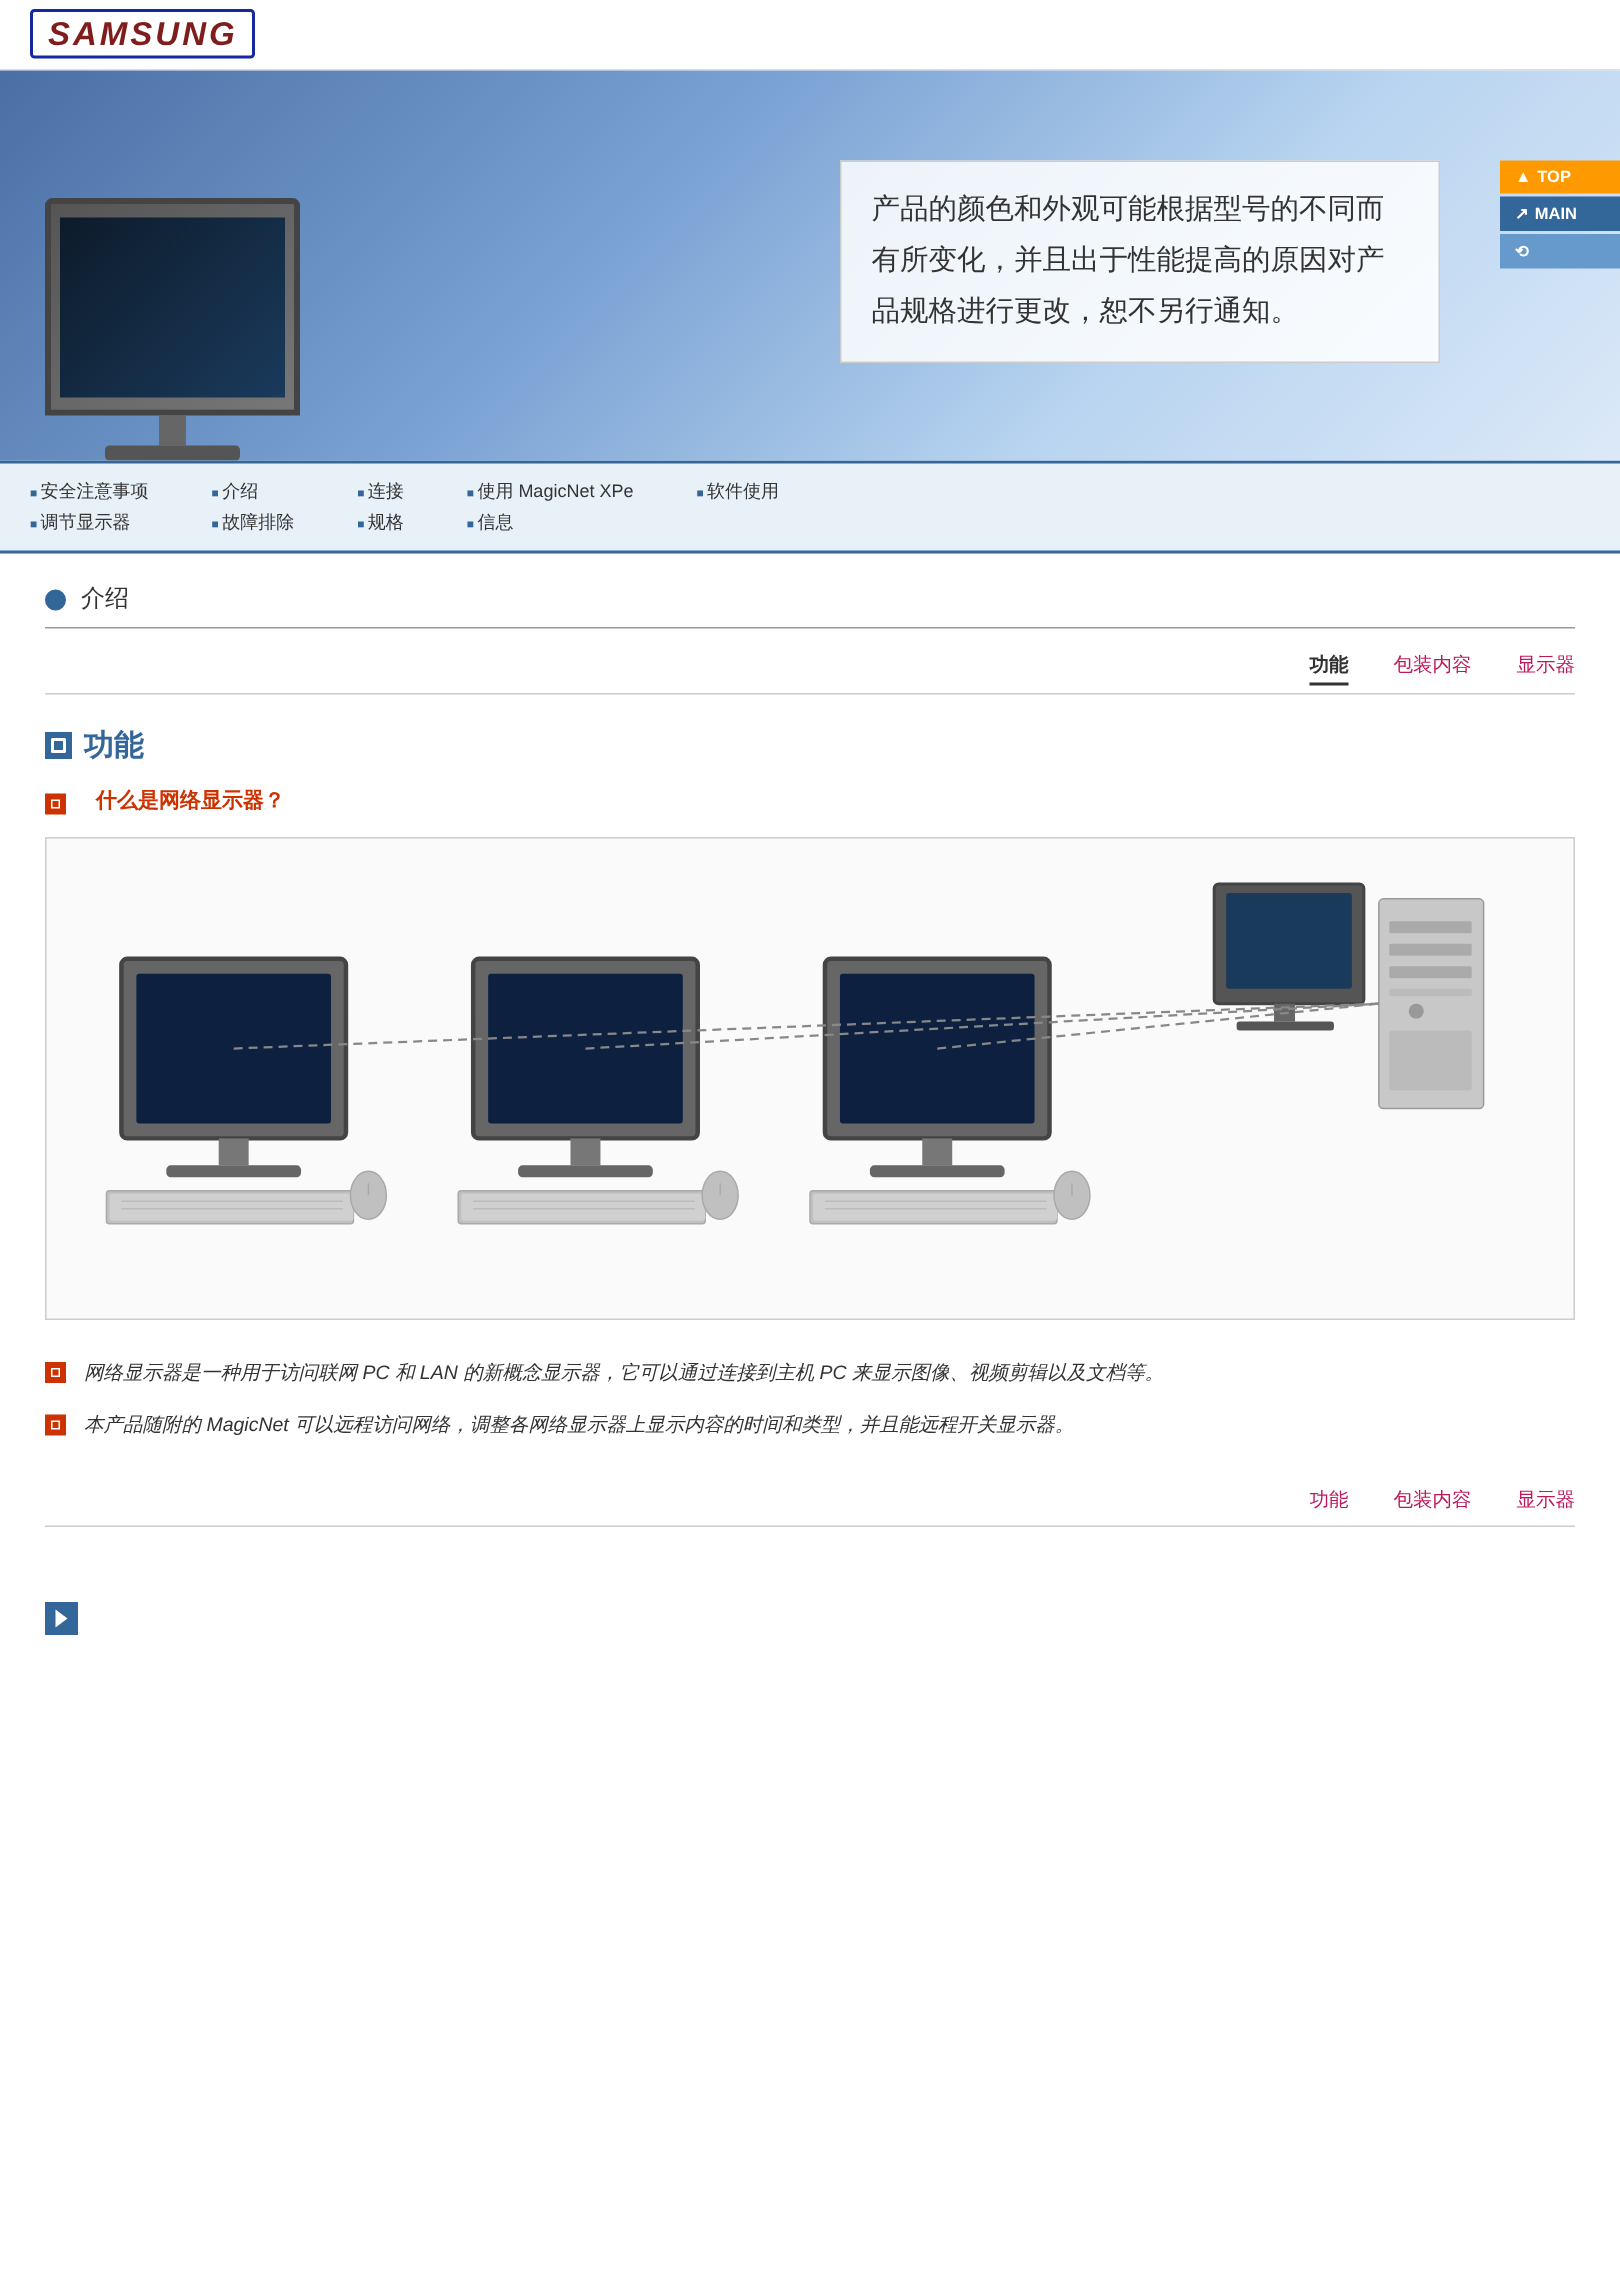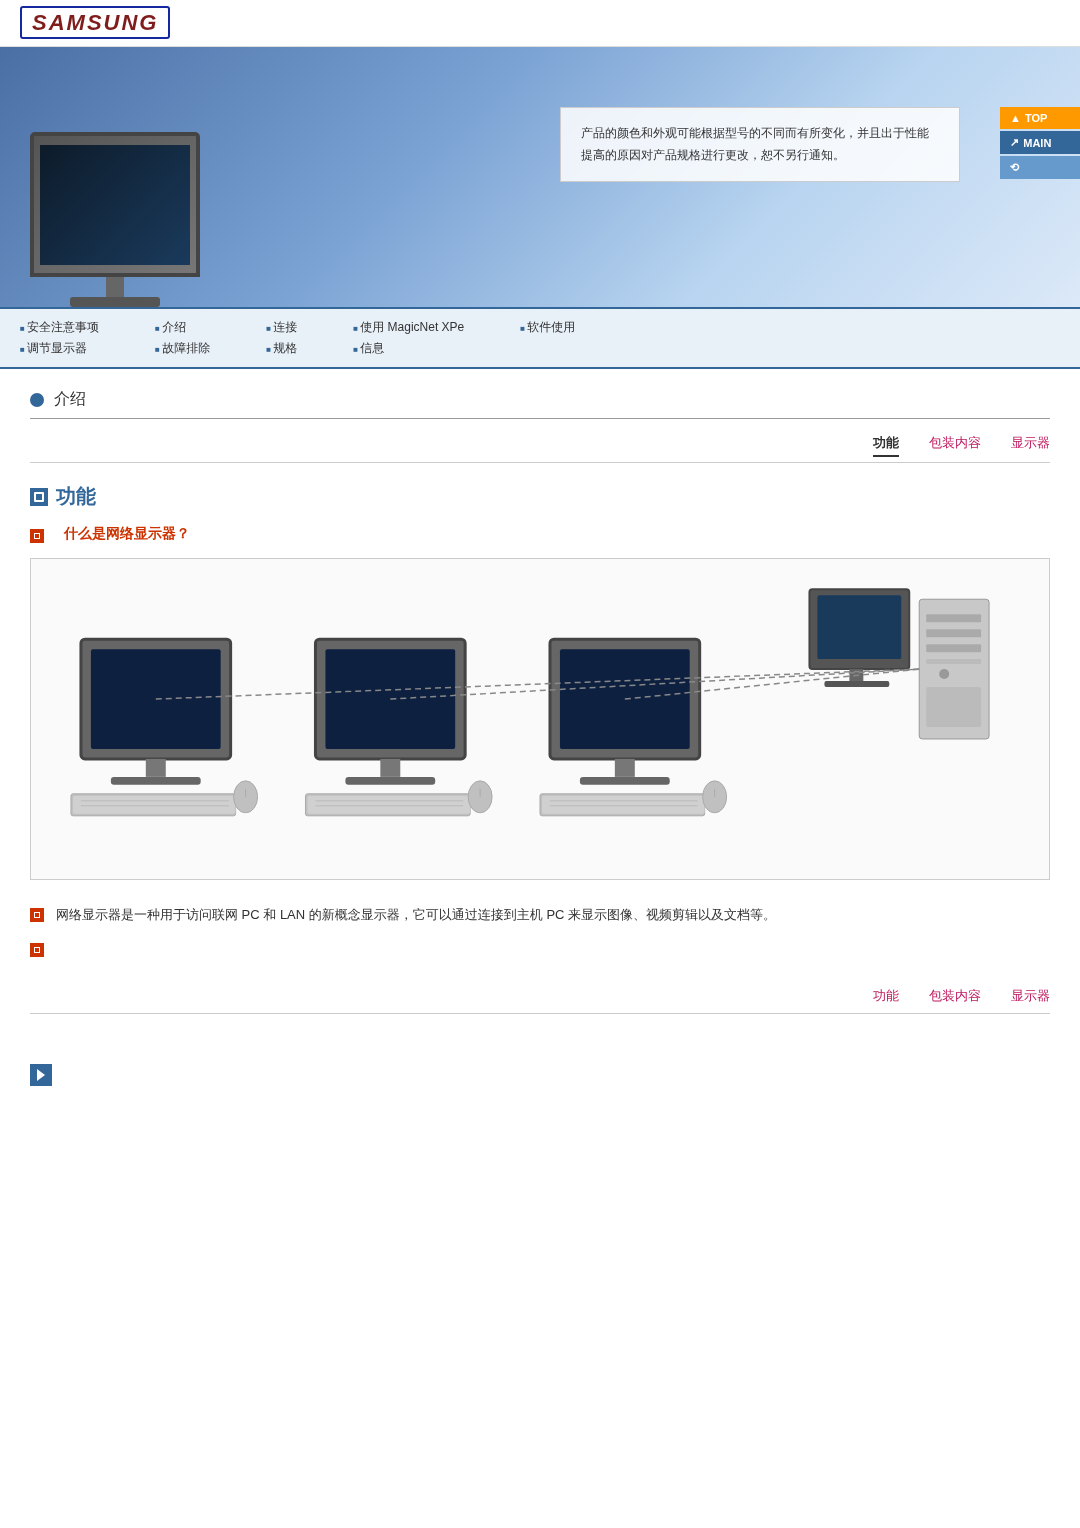--- a/index.html
+++ b/index.html
@@ -41,21 +41,21 @@
     }
 
     .banner-text-box {
       position: absolute;
       right: 120px;
       top: 60px;
       background: rgba(255,255,255,0.85);
       border: 1px solid #ccc;
       padding: 15px 20px;
       max-width: 400px;
-      font-size: 12px;
+      font-size: 19px;
       line-height: 1.8;
       color: #333;
     }
     .banner-text-box p {
       color: #333;
     }
 
     
     .side-nav {
       position: absolute;
@@ -90,21 +90,21 @@
 
     
     .nav-menu {
       background: #e8f0f8;
       border-top: 2px solid #336699;
       border-bottom: 2px solid #336699;
       padding: 8px 20px;
     }
     .nav-menu-inner {
       display: flex;
-      gap: 16px;
+      gap: 2px;
       flex-wrap: wrap;
     }
     .nav-col {
       margin-right: 40px;
     }
     .nav-item {
       font-size: 12px;
       color: #333;
       padding: 2px 0;
       cursor: pointer;
@@ -213,20 +213,21 @@
       background: #fafafa;
       min-height: 320px;
       display: flex;
       align-items: center;
       justify-content: center;
     }
 
     
     .bullet-list {
       list-style: none;
+      font-style: italic;
     }
     .bullet-list li {
       display: flex;
       gap: 12px;
       margin-bottom: 14px;
       line-height: 1.6;
       font-size: 13px;
       color: #333;
     }
     .bullet-sq {
@@ -438,20 +439,21 @@
     <li>
       <div class="bullet-sq">
         <div class="bullet-sq-inner"></div>
       </div>
       <span>网络显示器是一种用于访问联网 PC 和 LAN 的新概念显示器，它可以通过连接到主机 PC 来显示图像、视频剪辑以及文档等。</span>
     </li>
     <li>
       <div class="bullet-sq">
         <div class="bullet-sq-inner"></div>
       </div>
+      <span>本产品随附的 MagicNet 可以远程访问网络，调整各网络显示器上显示内容的时间和类型，并且能远程开关显示器。</span>
     </li>
   </ul>
 
   <div class="bottom-tab-nav">
     <div class="tab-item">功能</div>
     <div class="tab-item">包装内容</div>
     <div class="tab-item">显示器</div>
   </div>
 
 </div>

